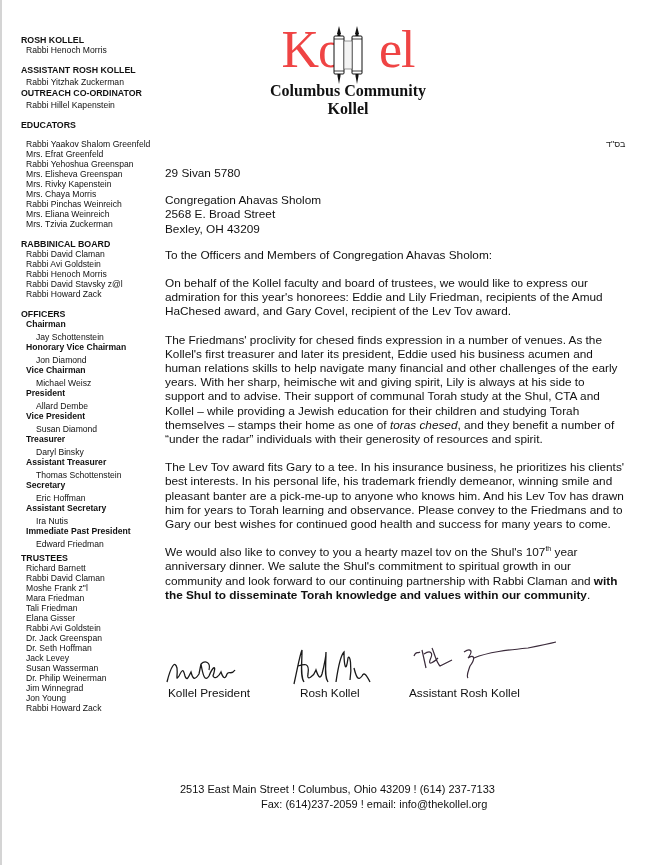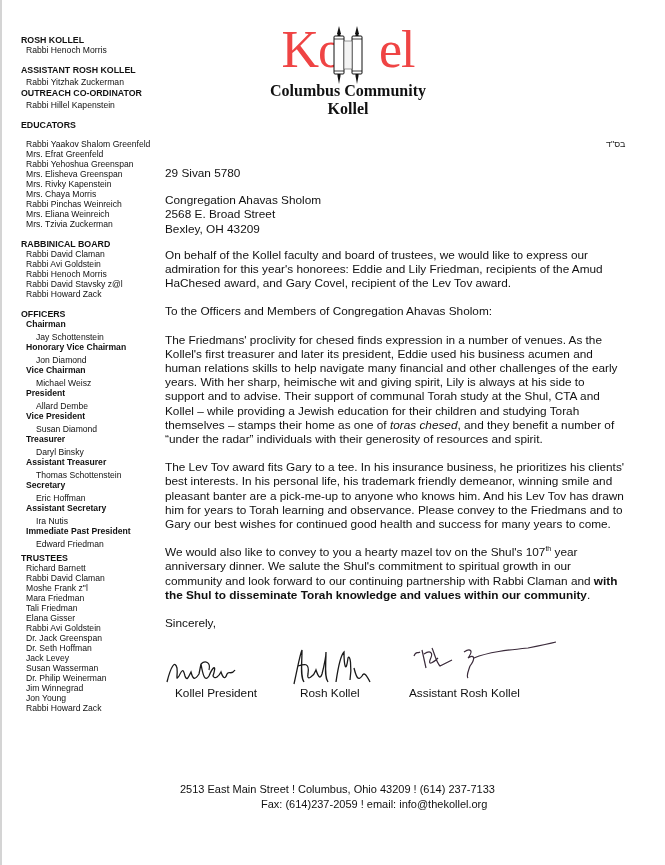--- a/index.html
+++ b/index.html
@@ -145,35 +145,34 @@
 
 <div class="bsd">בס"ד</div>
 
 <div class="letter">
   <p class="date">29 Sivan 5780</p>
   <p class="addr">
     <span>Congregation Ahavas Sholom</span><br>
     <span>2568 E. Broad Street</span><br>
     <span>Bexley, OH 43209</span>
   </p>
+  <p>To the Officers and Members of Congregation Ahavas Sholom:</p>
   <p>On behalf of the Kollel faculty and board of trustees, we would like to express our admiration for this year's honorees: Eddie and Lily Friedman, recipients of the Amud HaChesed award, and Gary Covel, recipient of the Lev Tov award.</p>
-  <p>To the Officers and Members of Congregation Ahavas Sholom:</p>
   <p><span>The Friedmans' proclivity for chesed finds expression in a number of venues. As the Kollel's first treasurer and later its president, Eddie used his business acumen and human relations skills to help navigate many financial and other challenges of the early years. With her sharp, heimische wit and giving spirit, Lily is always at his side to support and to advise. Their support of communal Torah study at the Shul, CTA and Kollel – while providing a Jewish education for their children and studying Torah themselves – stamps their home as one of </span><i>toras chesed</i><span>, and they benefit a number of “under the radar” individuals with their generosity of resources and spirit.</span></p>
   <p>The Lev Tov award fits Gary to a tee. In his insurance business, he prioritizes his clients' best interests. In his personal life, his trademark friendly demeanor, winning smile and pleasant banter are a pick-me-up to anyone who knows him. And his Lev Tov has drawn him for years to Torah learning and observance. Please convey to the Friedmans and to Gary our best wishes for continued good health and success for many years to come.</p>
   <p><span>We would also like to convey to you a hearty mazel tov on the Shul's 107</span><sup>th</sup><span> year anniversary dinner. We salute the Shul's commitment to spiritual growth in our community and look forward to our continuing partnership with Rabbi Claman and </span><b>with the Shul to disseminate Torah knowledge and values within our community</b><span>.</span></p>
-  <p>Sincerely,</p>
 </div>
 
 <div class="sigs">
   <div class="sig" style="left:0; top:0;">
     <svg width="72" height="40" viewBox="0 0 72 40">
       <path d="M2 36 C6 20 10 14 12 22 C13 30 10 36 14 30 C17 24 18 22 20 30 C22 36 24 30 26 26 C28 34 30 34 34 28 L36 18 C38 30 40 36 44 30 C48 20 52 18 48 30 C50 34 54 30 56 26 C58 32 60 34 62 28 C64 24 66 30 70 24" fill="none" stroke="#1a1a1a" stroke-width="1.3"></path>
       <path d="M36 18 C40 14 46 16 44 24" fill="none" stroke="#1a1a1a" stroke-width="1.2"></path>
     </svg>
-    <div class="sig-label" style="left:10px;">Kollel President</div>
+    <div class="sig-label" style="left:3px;">Kollel President</div>
   </div>
   <div class="sig" style="left:125px; top:0;">
     <svg width="82" height="40" viewBox="0 0 82 40">
       <path d="M4 38 C8 20 10 8 12 4 C12 18 10 30 14 36 M8 20 C14 18 20 16 18 28 C16 36 24 30 26 24 C28 30 30 34 32 28 C34 20 36 10 36 6 C36 20 34 30 38 36" fill="none" stroke="#1a1a1a" stroke-width="1.3"></path>
       <path d="M46 36 C48 22 50 10 54 6 C54 20 56 28 58 12 C60 8 62 20 60 34 M64 22 C66 30 68 36 72 30 C74 26 76 28 80 36" fill="none" stroke="#1a1a1a" stroke-width="1.3"></path>
     </svg>
     <div class="sig-label" style="left:10px;">Rosh Kollel</div>
   </div>
   <div class="sig" style="left:243px; top:-6px;">
     <svg width="150" height="40" viewBox="0 0 150 40">

